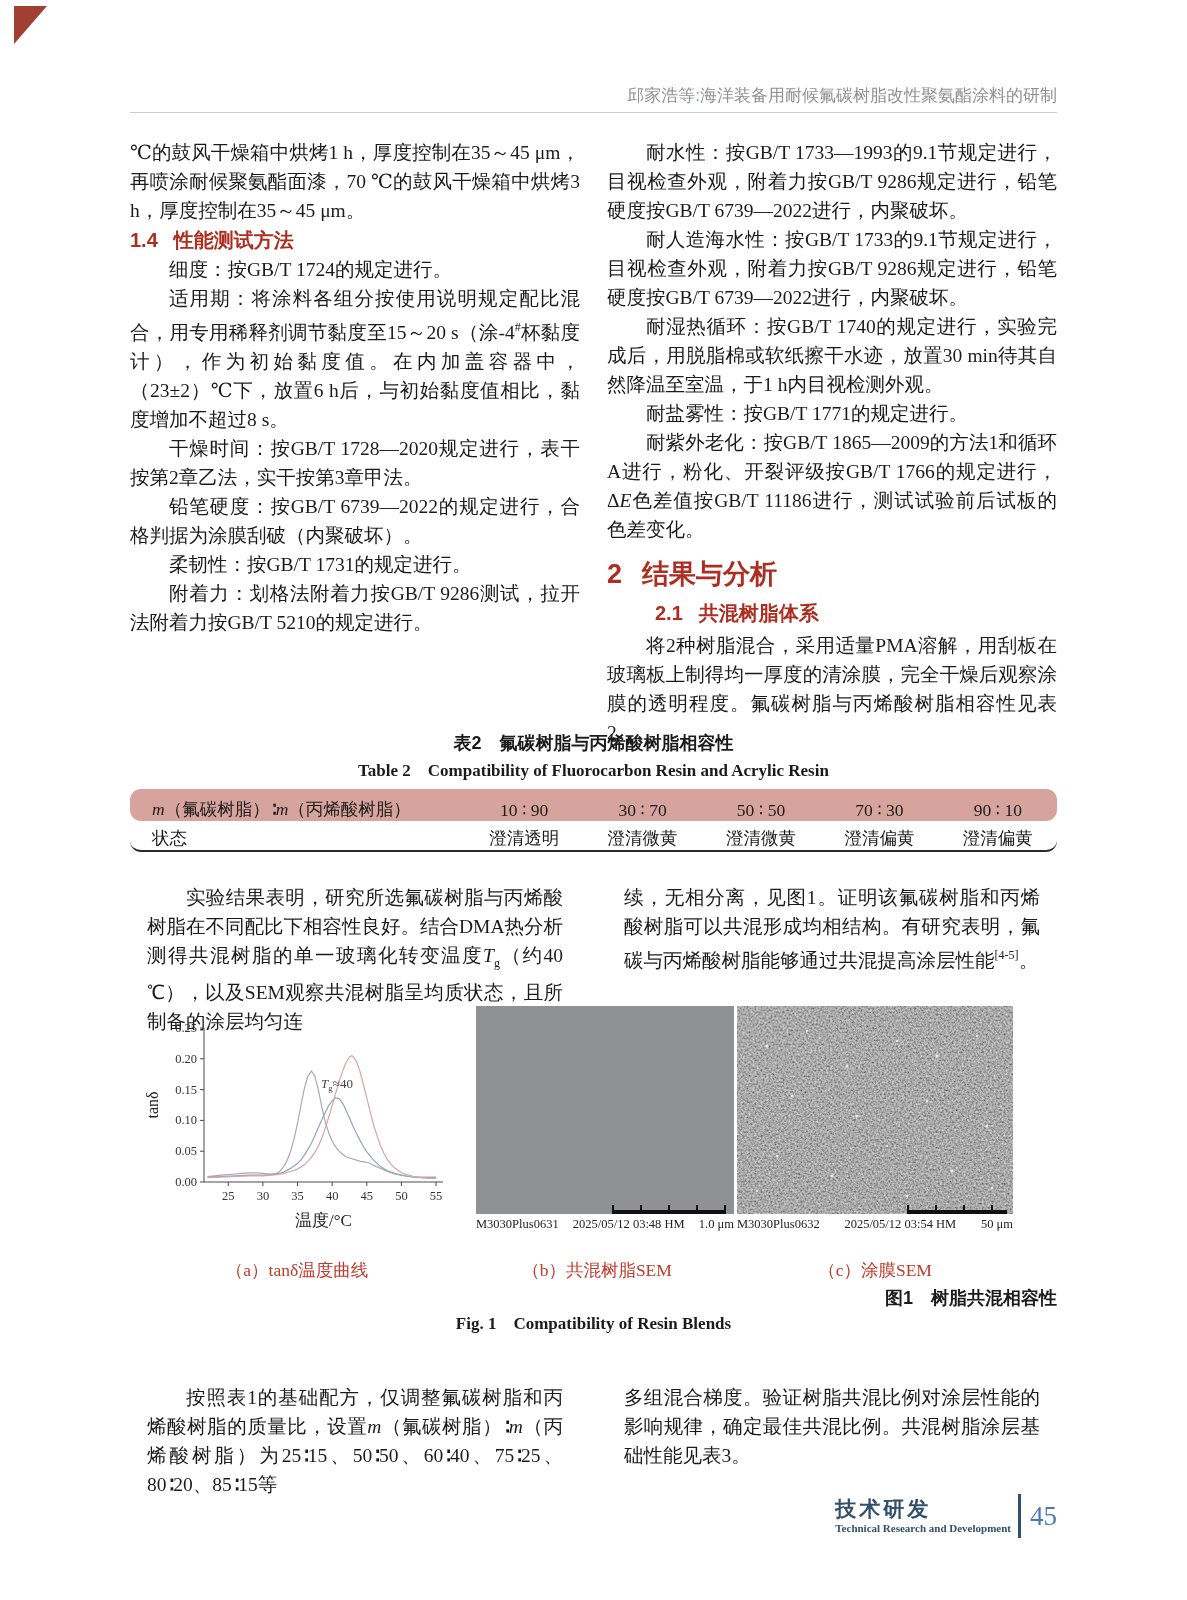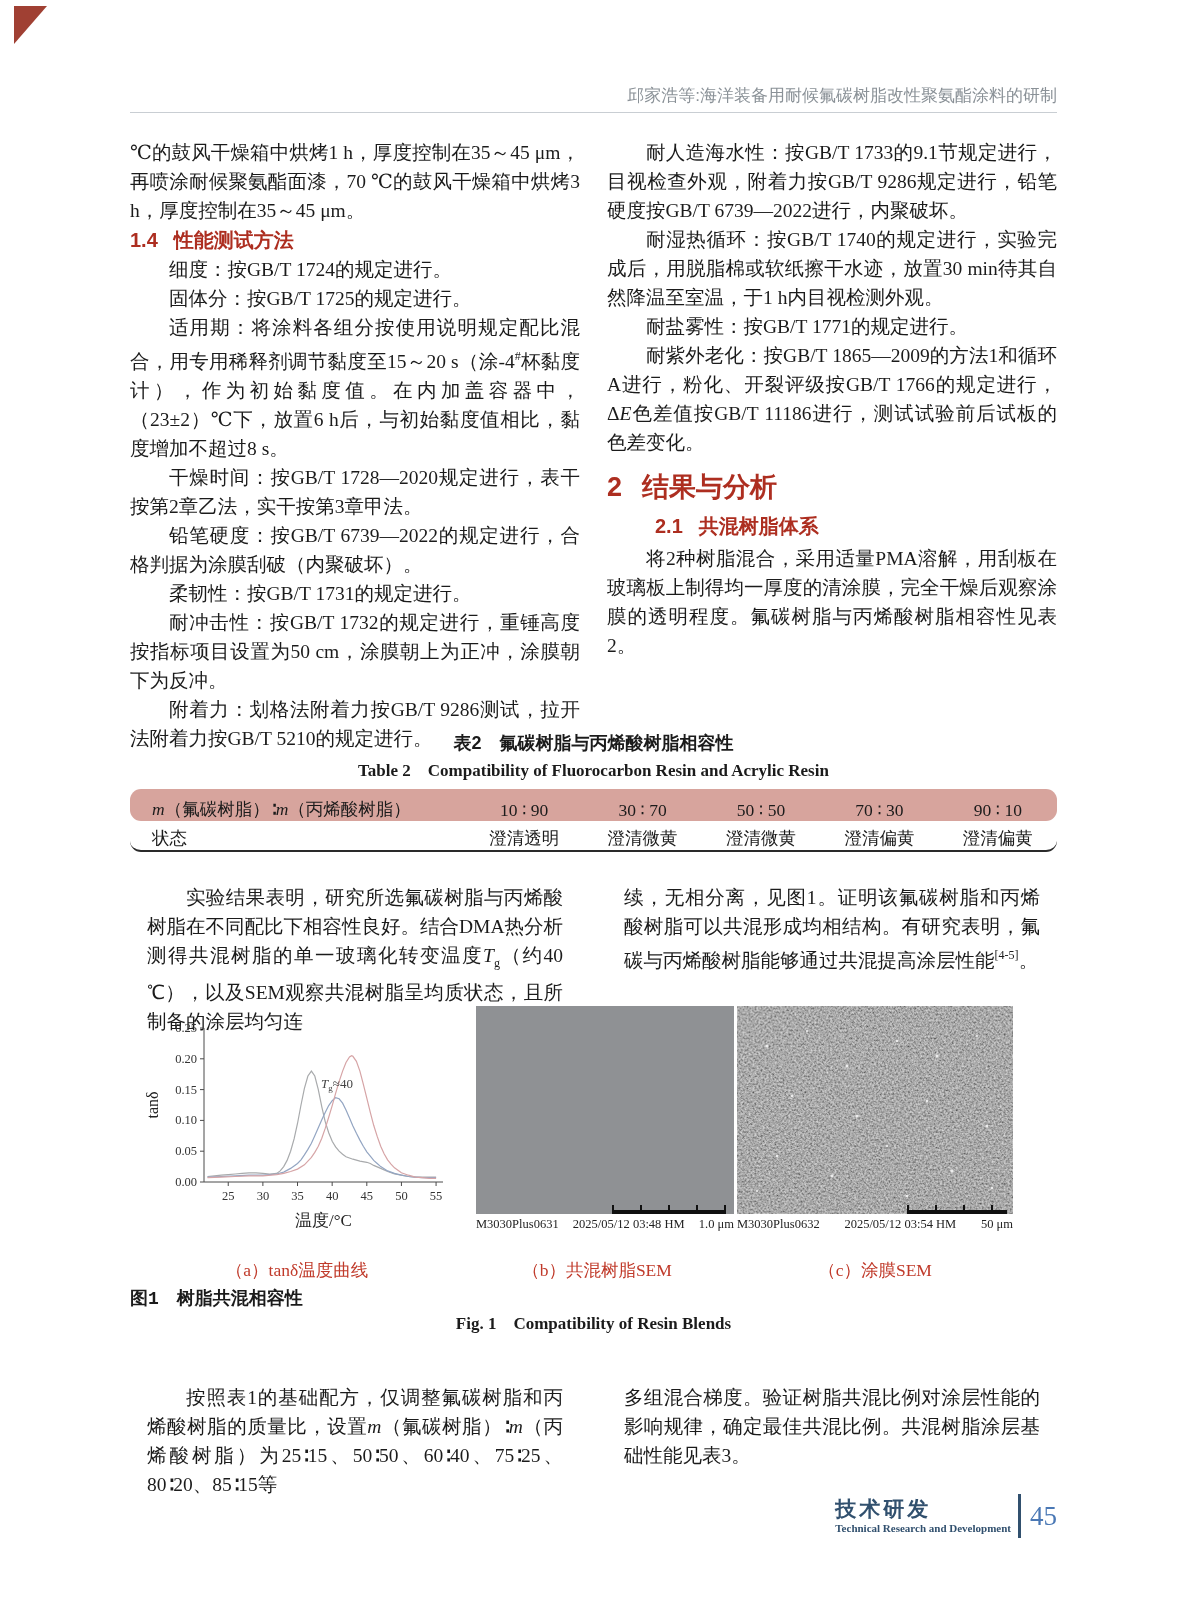--- a/index.html
+++ b/index.html
@@ -66,22 +66,22 @@
   .sem-ruler{position:absolute;bottom:0;}
   #panel-b .sem-ruler{right:8px;width:114px;}
   #panel-c .sem-ruler{right:6px;width:100px;}
   .sem-ruler .ticks{height:5px;background:repeating-linear-gradient(90deg,#101010 0 2px,transparent 2px 28px);}
   .sem-ruler .bar{height:4px;background:#101010;}
   .sem-meta{display:flex;justify-content:space-between;font-size:12.5px;line-height:17px;margin-top:2px;color:#222;}
   .fig-sub{position:absolute;top:1258px;height:24px;font-size:17.5px;color:var(--caption_red);text-align:center;}
   #cap-a{left:147px;width:300px;}
   #cap-b{left:452px;width:290px;}
   #cap-c{left:737px;width:276px;}
-  .fig-cap-cn{position:absolute;left:130px;top:1286px;width:927px;text-align:left;
-    font-family:Liberation Mono, monospace;font-weight:bold;font-size:18px;}
+  .fig-cap-cn{position:absolute;left:130px;top:1286px;width:927px;text-align:right;
+    font-family:Liberation Sans, sans-serif;font-weight:bold;font-size:18px;}
   .fig-cap-en{position:absolute;left:130px;top:1312px;width:927px;text-align:center;
     font-weight:bold;font-size:17px;}
 
   
   #footer{position:absolute;right:130px;top:1494px;display:flex;align-items:center;}
   .f-block{text-align:left;}
   .f-cn{font-family:"Liberation Sans","DejaVu Sans",sans-serif;font-weight:bold;
     font-size:21px;letter-spacing:3px;color:var(--footer_navy);line-height:24px;}
   .f-en{font-weight:bold;font-size:11px;color:var(--footer_navy);line-height:15px;}
   .f-div{width:3px;height:44px;background:var(--footer_navy);margin:0 9px 0 7px;}
@@ -92,30 +92,29 @@
 
 <div class="corner-triangle"></div>
 
 <div class="running-head">邱家浩等:海洋装备用耐候氟碳树脂改性聚氨酯涂料的研制</div>
 <div class="head-rule"></div>
 
 <div class="col" id="col-left">
   <p class="cont">℃的鼓风干燥箱中烘烤1 h，厚度控制在35～45 μm，再喷涂耐候聚氨酯面漆，70 ℃的鼓风干燥箱中烘烤3 h，厚度控制在35～45 μm。</p>
   <h3 class="sec3"><span class="num">1.4</span><span>性能测试方法</span></h3>
   <p>细度：按GB/T 1724的规定进行。</p>
-  <p>固体分：按GB/T 1725的规定进行。</p>
   <p><span>适用期：将涂料各组分按使用说明规定配比混合，用专用稀释剂调节黏度至15～20 s（涂-4</span><sup>#</sup><span>杯黏度计），作为初始黏度值。在内加盖容器中，（23±2）℃下，放置6 h后，与初始黏度值相比，黏度增加不超过8 s。</span></p>
   <p>干燥时间：按GB/T 1728—2020规定进行，表干按第2章乙法，实干按第3章甲法。</p>
   <p>铅笔硬度：按GB/T 6739—2022的规定进行，合格判据为涂膜刮破（内聚破坏）。</p>
   <p>柔韧性：按GB/T 1731的规定进行。</p>
-  <p>耐冲击性：按GB/T 1732的规定进行，重锤高度按指标项目设置为50 cm，涂膜朝上为正冲，涂膜朝下为反冲。</p>
   <p>附着力：划格法附着力按GB/T 9286测试，拉开法附着力按GB/T 5210的规定进行。</p>
 </div>
 
 <div class="col" id="col-right">
+  <p>耐水性：按GB/T 1733—1993的9.1节规定进行，目视检查外观，附着力按GB/T 9286规定进行，铅笔硬度按GB/T 6739—2022进行，内聚破坏。</p>
   <p>耐人造海水性：按GB/T 1733的9.1节规定进行，目视检查外观，附着力按GB/T 9286规定进行，铅笔硬度按GB/T 6739—2022进行，内聚破坏。</p>
   <p>耐湿热循环：按GB/T 1740的规定进行，实验完成后，用脱脂棉或软纸擦干水迹，放置30 min待其自然降温至室温，于1 h内目视检测外观。</p>
   <p>耐盐雾性：按GB/T 1771的规定进行。</p>
   <p><span>耐紫外老化：按GB/T 1865—2009的方法1和循环A进行，粉化、开裂评级按GB/T 1766的规定进行，Δ</span><i>E</i><span>色差值按GB/T 11186进行，测试试验前后试板的色差变化。</span></p>
   <h1 class="sec1"><span class="num">2</span><span>结果与分析</span></h1>
   <h2 class="sec2"><span class="num">2.1</span><span>共混树脂体系</span></h2>
   <p>将2种树脂混合，采用适量PMA溶解，用刮板在玻璃板上制得均一厚度的清涂膜，完全干燥后观察涂膜的透明程度。氟碳树脂与丙烯酸树脂相容性见表2。</p>
 </div>
 
 <div id="table2">

